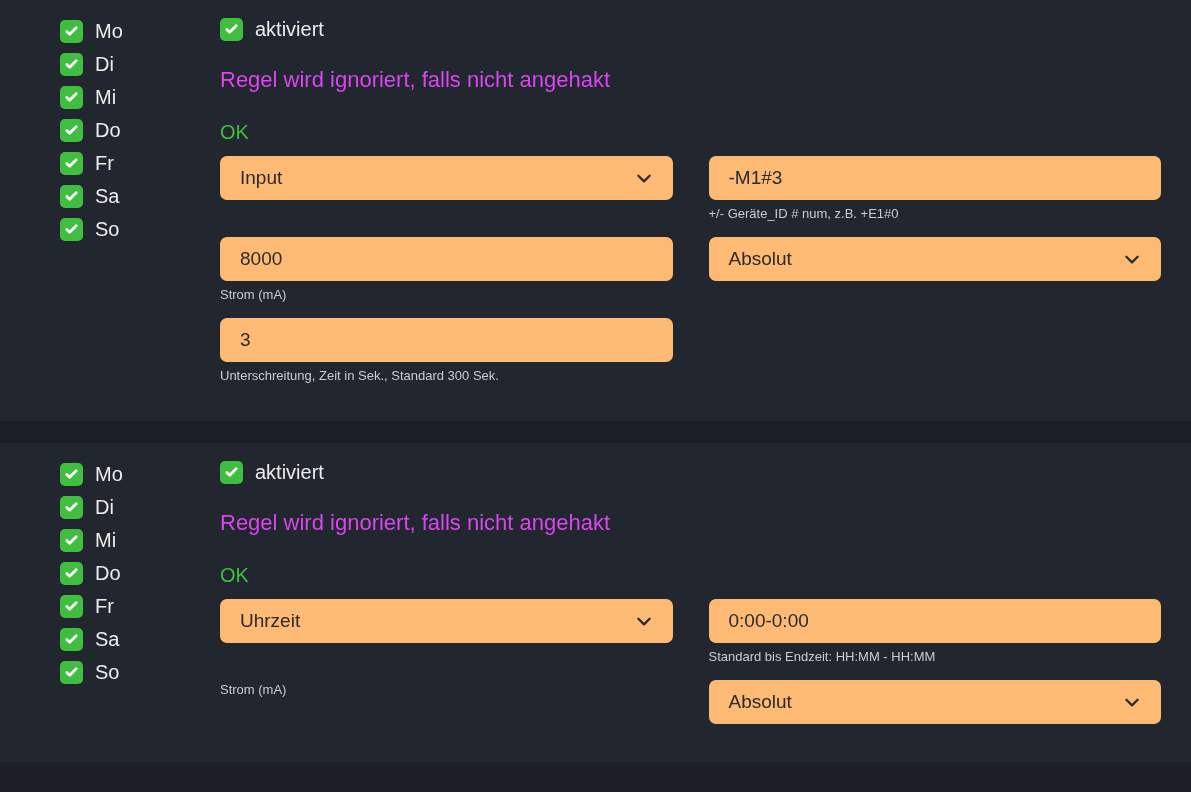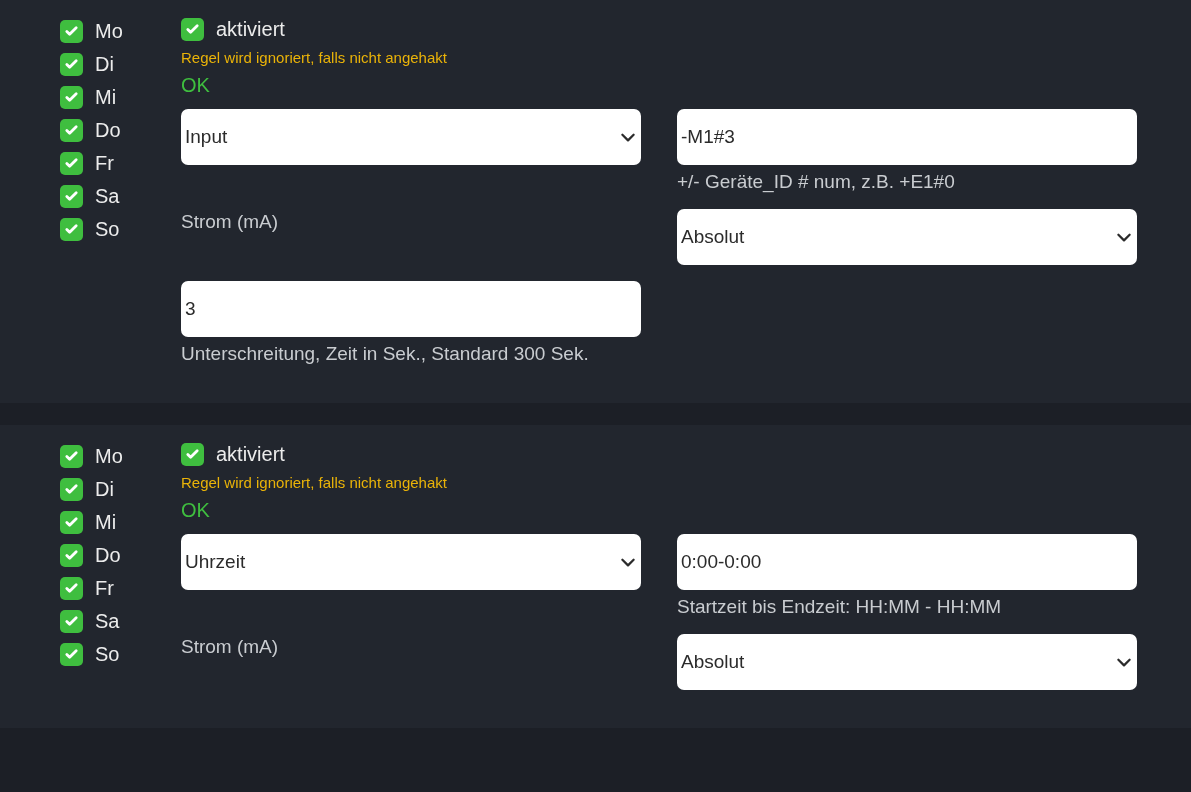--- a/index.html
+++ b/index.html
@@ -11,21 +11,21 @@
     color: #d6d8db;
     overflow: hidden;
   }
   .panel {
     background: #22262e;
     padding: 18px 30px 28px 60px;
     margin-bottom: 22px;
   }
   .rule {
     display: flex;
-    gap: 31px;
+    gap: 70px;
   }
   .days {
     display: flex;
     flex-direction: column;
     gap: 10px;
     padding-top: 2px;
     min-width: 90px;
   }
   .chkrow {
     display: flex;
@@ -47,66 +47,66 @@
   }
   .chk svg { width: 15px; height: 15px; }
   .chk path { stroke: #fff; stroke-width: 3; fill: none; stroke-linecap: round; stroke-linejoin: round; }
   .right {
     flex: 1;
     display: flex;
     flex-direction: column;
     gap: 6px;
   }
   .hint {
-    color: #eab308;
-    font-size: 15px;
-    margin-top: 2px;
+    color: #d946ef;
+    font-size: 22px;
+    margin-top: 20px;
   }
   .status-ok {
     color: #3fbe3f;
     font-size: 20px;
-    margin-top: 2px;
+    margin-top: 22px;
     margin-bottom: 6px;
   }
   .row2 {
     display: flex;
     gap: 36px;
     align-items: flex-start;
     margin-bottom: 10px;
   }
   .col {
     display: flex;
     flex-direction: column;
     gap: 4px;
     flex: 1;
     max-width: 460px;
   }
   .select, .textin {
-    background: #ffffff;
+    background: #fdba74;
     color: #2b2b2b;
     border: none;
     border-radius: 7px;
-    height: 56px;
+    height: 44px;
     font-size: 19px;
-    padding: 0 4px;
+    padding: 0 20px;
     width: 100%;
     display: flex;
     align-items: center;
     justify-content: space-between;
     cursor: pointer;
   }
   .textin { cursor: text; }
   .chev {
     width: 18px; height: 18px;
     flex-shrink: 0;
   }
   .chev path { stroke: #2b2b2b; stroke-width: 2; fill: none; stroke-linecap: round; stroke-linejoin: round; }
   .sublabel {
     color: #c9ccd0;
-    font-size: 19px;
+    font-size: 13px;
     margin-top: 2px;
   }
 </style>
 </head>
 <body>
 
 <div class="panel">
   <div class="rule">
     <div class="days">
       <div class="chkrow">
@@ -190,20 +190,23 @@
         <div class="col">
           <div class="textin">
             <span>-M1#3</span>
           </div>
           <div class="sublabel">+/- Geräte_ID # num, z.B. +E1#0</div>
         </div>
       </div>
 
       <div class="row2">
         <div class="col">
+          <div class="textin">
+            <span>8000</span>
+          </div>
           <div class="sublabel">Strom (mA)</div>
         </div>
         <div class="col">
           <div class="select">
             <span>Absolut</span>
             <svg class="chev" viewBox="0 0 16 16">
                 <path d="M3 6l5 5 5-5"></path>
               </svg>
           </div>
         </div>
@@ -300,21 +303,21 @@
             <span>Uhrzeit</span>
             <svg class="chev" viewBox="0 0 16 16">
                 <path d="M3 6l5 5 5-5"></path>
               </svg>
           </div>
         </div>
         <div class="col">
           <div class="textin">
             <span>0:00-0:00</span>
           </div>
-          <div class="sublabel">Startzeit bis Endzeit: HH:MM - HH:MM</div>
+          <div class="sublabel">Standard bis Endzeit: HH:MM - HH:MM</div>
         </div>
       </div>
 
       <div class="row2">
         <div class="col">
           <div class="sublabel">Strom (mA)</div>
         </div>
         <div class="col">
           <div class="select">
             <span>Absolut</span>

